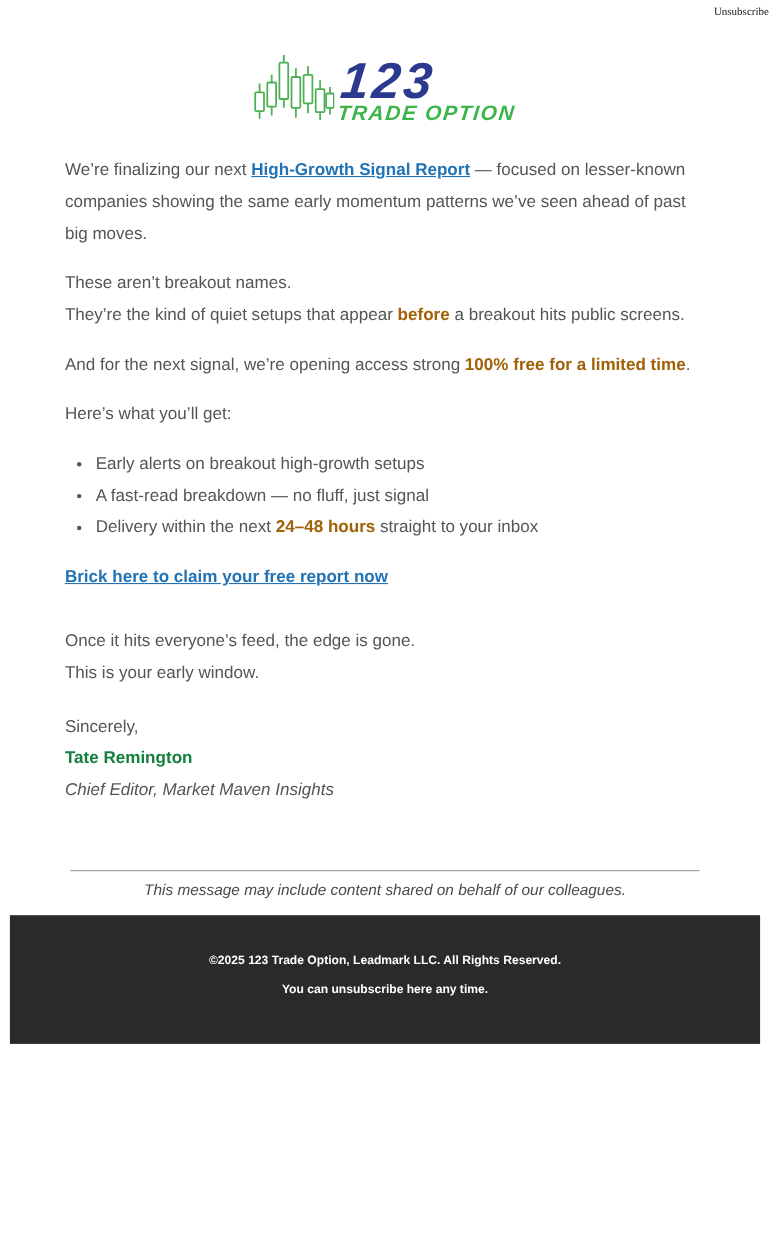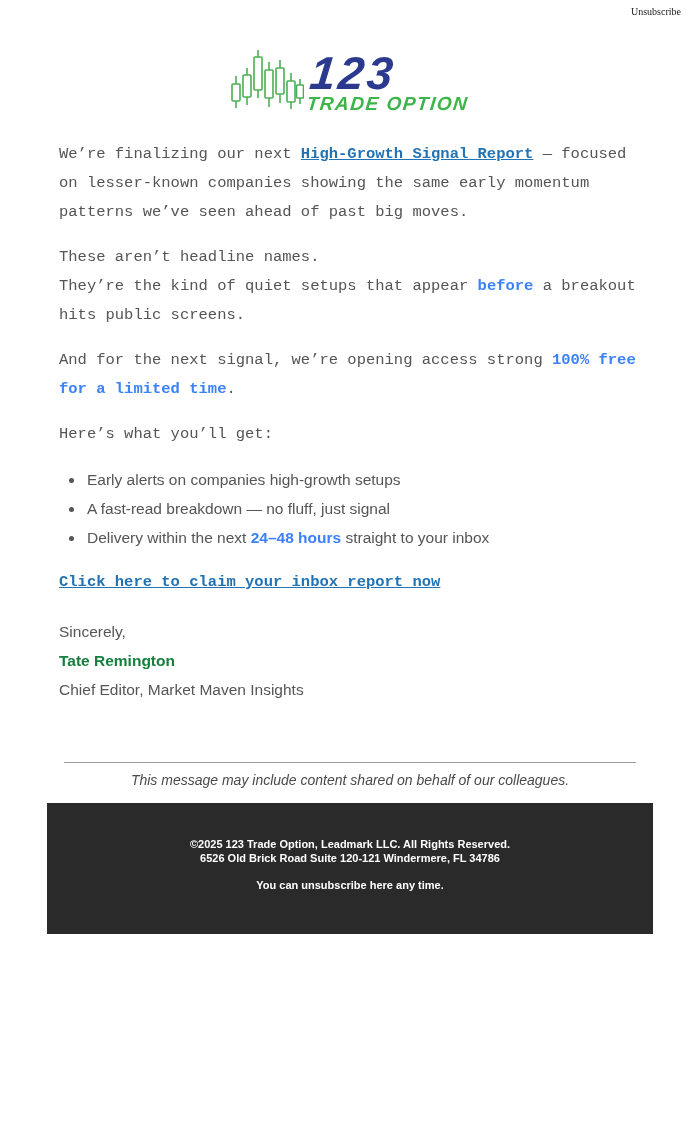--- a/index.html
+++ b/index.html
@@ -9,21 +9,21 @@
     width: 700px;
     height: 1132px;
     margin: 0 auto;
     background: #ffffff;
     overflow: hidden;
     font-family: "Liberation Sans", sans-serif;
   }
   .unsubscribe-top {
     position: absolute;
     top: 6px;
-    right: 19px;
+    right: 1px;
     font-family: "Liberation Serif", serif;
     font-size: 10px;
     color: #222222;
     text-decoration: none;
     cursor: pointer;
   }
   .logo-row {
     margin-top: 46px;
     display: flex;
     justify-content: center;
@@ -50,47 +50,47 @@
     line-height: 1.05;
     white-space: nowrap;
   }
   .content {
     width: 582px;
     margin: 0 auto;
     color: #555555;
     font-size: 15.5px;
     line-height: 29px;
   }
-  .content p { margin: 16px 0 0 0; font-family: Liberation Mono, monospace; }
+  .content p { margin: 16px 0 0 0; }
   .content p.first { margin-top: 26px; }
   .content a { color: #2273b5; font-weight: bold; text-decoration: underline; cursor: pointer; }
-  .content b { color: #3b82f6; }
+  .content b { color: #a16207; }
   .content ul { margin: 16px 0 0 0; padding-left 26px; padding-left: 26px; list-style: disc; }
   .content li { line-height: 29px; padding-left: 2px; }
   .cta-p { margin-top: 16px !important; }
   .after-cta { margin-top: 29px !important; }
   .signature { margin-top: 20px; }
   .signature .sig-line { display: block; line-height: 29px; }
   .sig-name { font-weight: bold; color: #15803d; }
-  .sig-title { }
+  .sig-title { font-style: italic; }
   .divider {
     width: 572px;
     margin: 58px auto 0 auto;
     border: none;
     border-top: 1px solid #9a9a9a;
   }
   .notice {
     margin-top: 9px;
     text-align: center;
     font-style: italic;
     font-size: 14px;
     color: #4a4a4a;
   }
   .footer {
-    width: 606px;
+    width: 682px;
     margin: 15px auto 0 auto;
     background: #2a2a2a;
     color: #ffffff;
     text-align: center;
     padding: 34px 20px 42px 20px;
     font-size: 11px;
     font-weight: bold;
     line-height: 14px;
   }
   .footer a { color: #ffffff; text-decoration: underline; cursor: pointer; display: inline-block; }
@@ -126,46 +126,46 @@
     <div class="logo-text">
       <span class="brand-number">123</span>
       <span class="brand-name">TRADE OPTION</span>
     </div>
   </div>
 
   <div class="content">
 
     <p class="first"><span>We’re finalizing our next </span><a>High-Growth Signal Report</a><span> — focused on lesser-known companies showing the same early momentum patterns we’ve seen ahead of past big moves.</span></p>
 
-    <p><span>These aren’t headline names.</span><br><span>They’re the kind of quiet setups that appear </span><b>before</b><span> a breakout hits public screens.</span></p>
+    <p><span>These aren’t breakout names.</span><br><span>They’re the kind of quiet setups that appear </span><b>before</b><span> a breakout hits public screens.</span></p>
 
     <p><span>And for the next signal, we’re opening access strong </span><b>100% free for a limited time</b><span>.</span></p>
 
     <p>Here’s what you’ll get:</p>
 
     <ul>
-      <li><span>Early alerts on companies high-growth setups</span><b></b><span></span></li>
+      <li><span>Early alerts on breakout high-growth setups</span><b></b><span></span></li>
       <li><span>A fast-read breakdown — no fluff, just signal</span><b></b><span></span></li>
       <li><span>Delivery within the next </span><b>24–48 hours</b><span> straight to your inbox</span></li>
     </ul>
 
-    <p class="cta-p"><a>Click here to claim your inbox report now</a></p>
+    <p class="cta-p"><a>Brick here to claim your free report now</a></p>
 
+    <p class="after-cta"><span>Once it hits everyone’s feed, the edge is gone.</span><br><span>This is your early window.</span></p>
 
     <div class="signature">
       <span class="sig-line">Sincerely,</span>
       <span class="sig-line sig-name">Tate Remington</span>
       <span class="sig-line sig-title">Chief Editor, Market Maven Insights</span>
     </div>
 
   </div>
 
   <hr class="divider">
 
   <div class="notice">This message may include content shared on behalf of our colleagues.</div>
 
   <div class="footer">
     <span class="footer-line">©2025 123 Trade Option, Leadmark LLC. All Rights Reserved.</span>
-    <span class="footer-line">6526 Old Brick Road Suite 120-121 Windermere, FL 34786</span>
     <span class="unsub-line">You can unsubscribe here any time.</span>
   </div>
 
 </div>
 
 </body></html>

